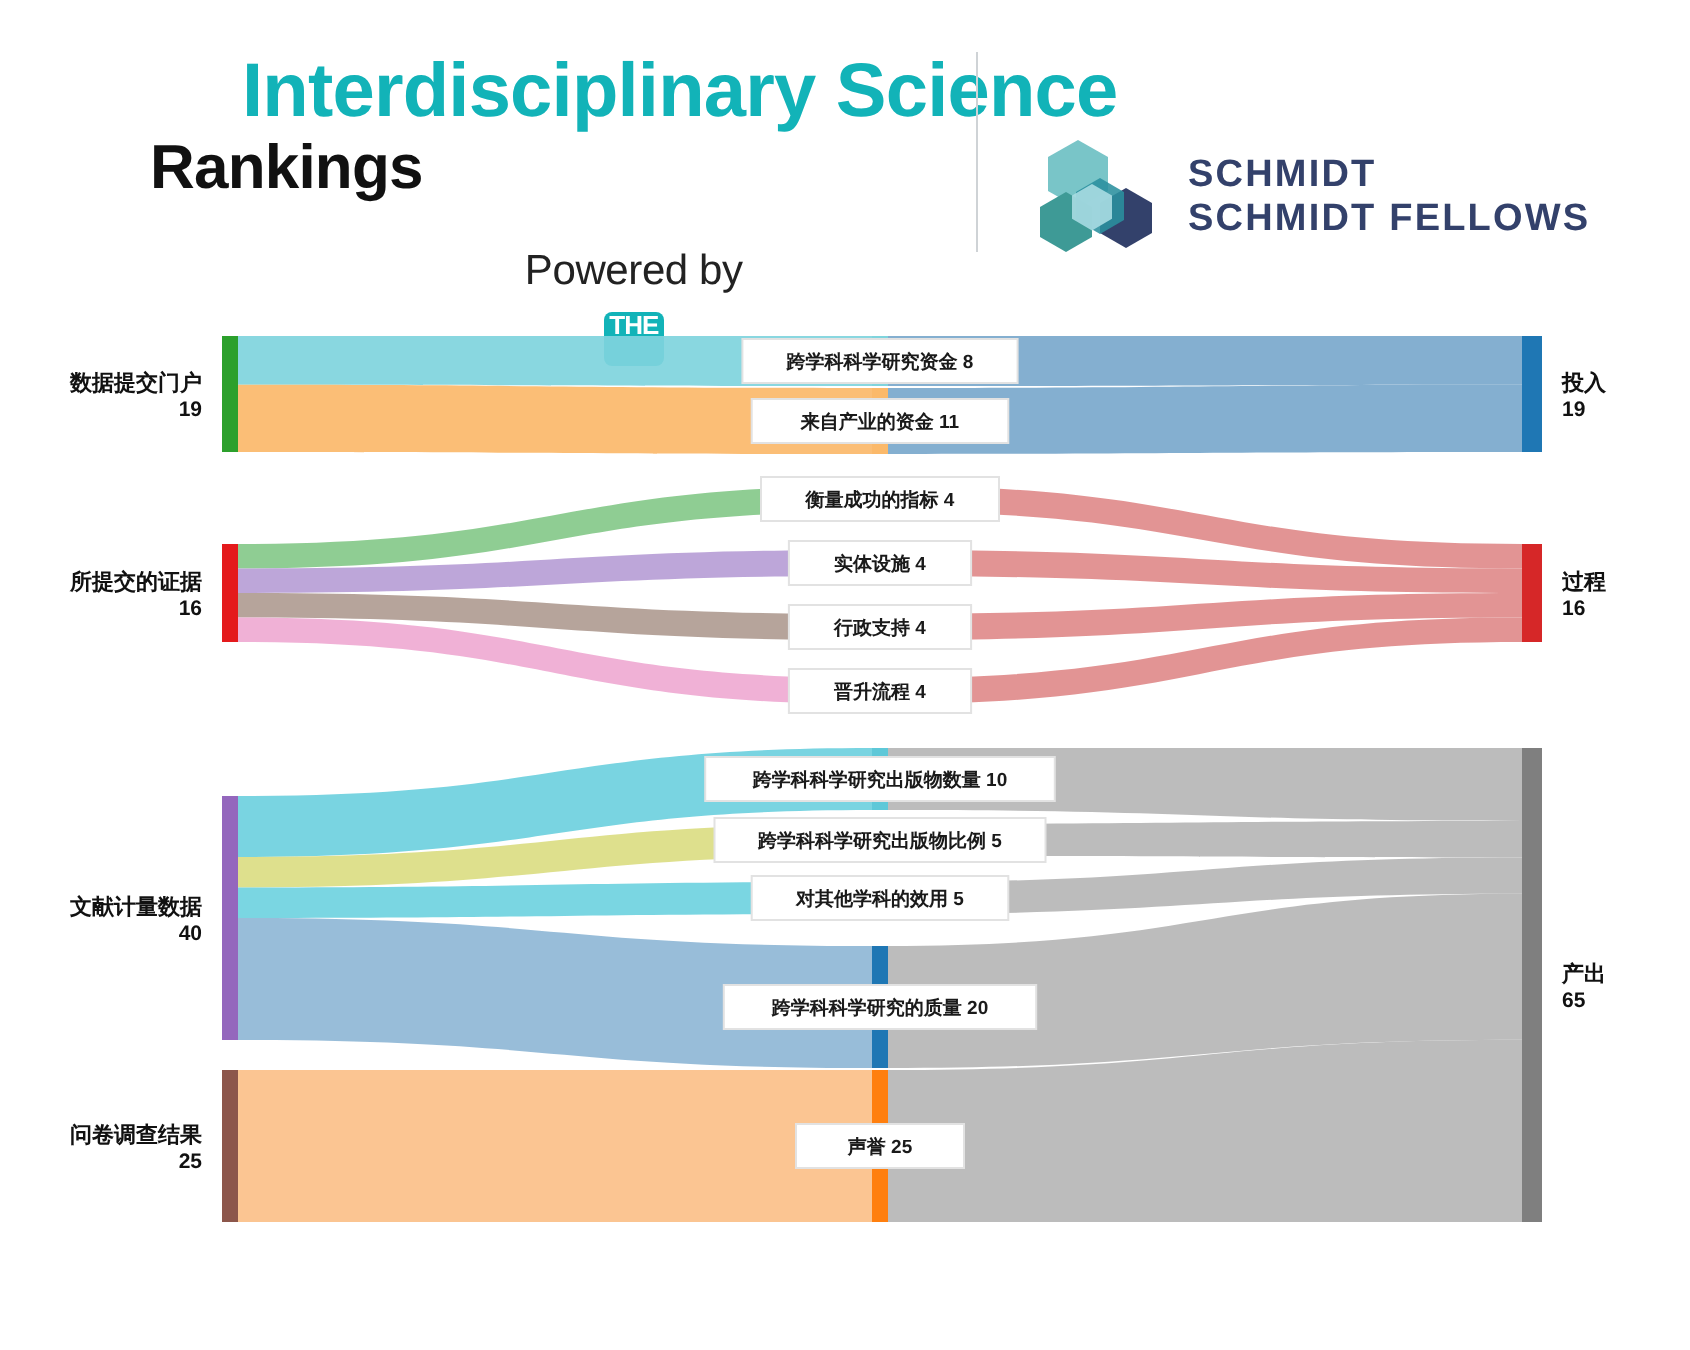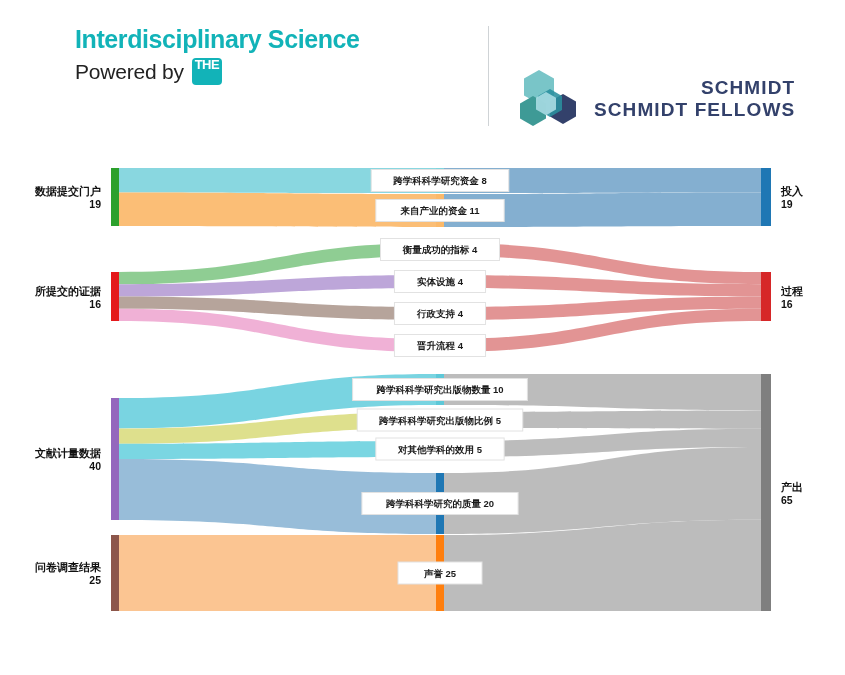--- a/index.html
+++ b/index.html
@@ -3,31 +3,31 @@
 <meta charset="utf-8">
 <style>
   html,body{margin:0;padding:0;background:#ffffff;}
   body{width:845px;height:675px;overflow:hidden;
        font-family:"Liberation Sans","DejaVu Sans",sans-serif;color:#1a1a1a;}
   #page{position:relative;width:845px;height:675px;background:#fff;}
 
   
   .header{position:absolute;left:0;top:0;width:845px;height:150px;}
   .brand{position:absolute;left:75px;top:26px;}
-  .brand-l1{font-size:25px;font-weight:bold;color:#12b3b8;line-height:1.08;letter-spacing:-0.4px;}
+  .brand-l1{font-size:38px;font-weight:bold;color:#12b3b8;line-height:1.08;letter-spacing:-0.4px;margin-left:46px;}
   .brand-l2{font-size:31px;font-weight:bold;color:#111;line-height:1.12;letter-spacing:-0.4px;}
-  .brand-l3{display:flex;align-items:center;gap:8px;margin-top:5px;}
+  .brand-l3{display:flex;align-items:center;gap:8px;margin-top:22px;flex-direction:column;}
   .brand-powered{font-size:21px;color:#222;letter-spacing:-0.2px;}
   .the-logo{width:30px;height:27px;background:#12b3b8;border-radius:4px;
             display:flex;align-items:flex-start;justify-content:center;}
   .the-logo span{color:#fff;font-size:13px;font-weight:bold;letter-spacing:-0.5px;line-height:1;}
   .hdr-divider{position:absolute;left:488px;top:26px;width:1px;height:100px;background:#cfd3d6;}
   .assoc{position:absolute;left:521px;top:34px;font-size:20px;color:#1c1c1c;letter-spacing:-0.1px;}
   .schmidt{position:absolute;left:519px;top:68px;display:flex;align-items:center;gap:13px;}
-  .schmidt-txt{display:flex;flex-direction:column;line-height:1.16;text-align:right;}
+  .schmidt-txt{display:flex;flex-direction:column;line-height:1.16;}
   .schmidt-txt div{font-size:19px;font-weight:bold;color:#33416b;letter-spacing:1.1px;}
 
   
   .sankey-wrap{position:absolute;left:0;top:150px;width:845px;height:525px;}
   svg.sankey{display:block;}
   .mid-label-box{fill:#ffffff;stroke:#e2e2e2;stroke-width:1;}
   .mid-label-txt{font-family:"Liberation Sans","DejaVu Sans",sans-serif;font-size:9.5px;
                  font-weight:bold;fill:#1a1a1a;text-anchor:middle;dominant-baseline:middle;}
   .side-label{font-family:"Liberation Sans","DejaVu Sans",sans-serif;font-size:11px;
               font-weight:bold;fill:#111;}
@@ -35,20 +35,21 @@
             font-weight:bold;fill:#111;}
 </style>
 </head>
 <body>
 
 <div id="page">
 
   <div class="header">
     <div class="brand">
       <div class="brand-l1">Interdisciplinary Science</div>
+      <div class="brand-l2">Rankings</div>
       <div class="brand-l3">
         <span class="brand-powered">Powered by</span>
         <span class="the-logo">
           <span>THE</span>
         </span>
       </div>
     </div>
 
     <div class="hdr-divider"></div>
 

